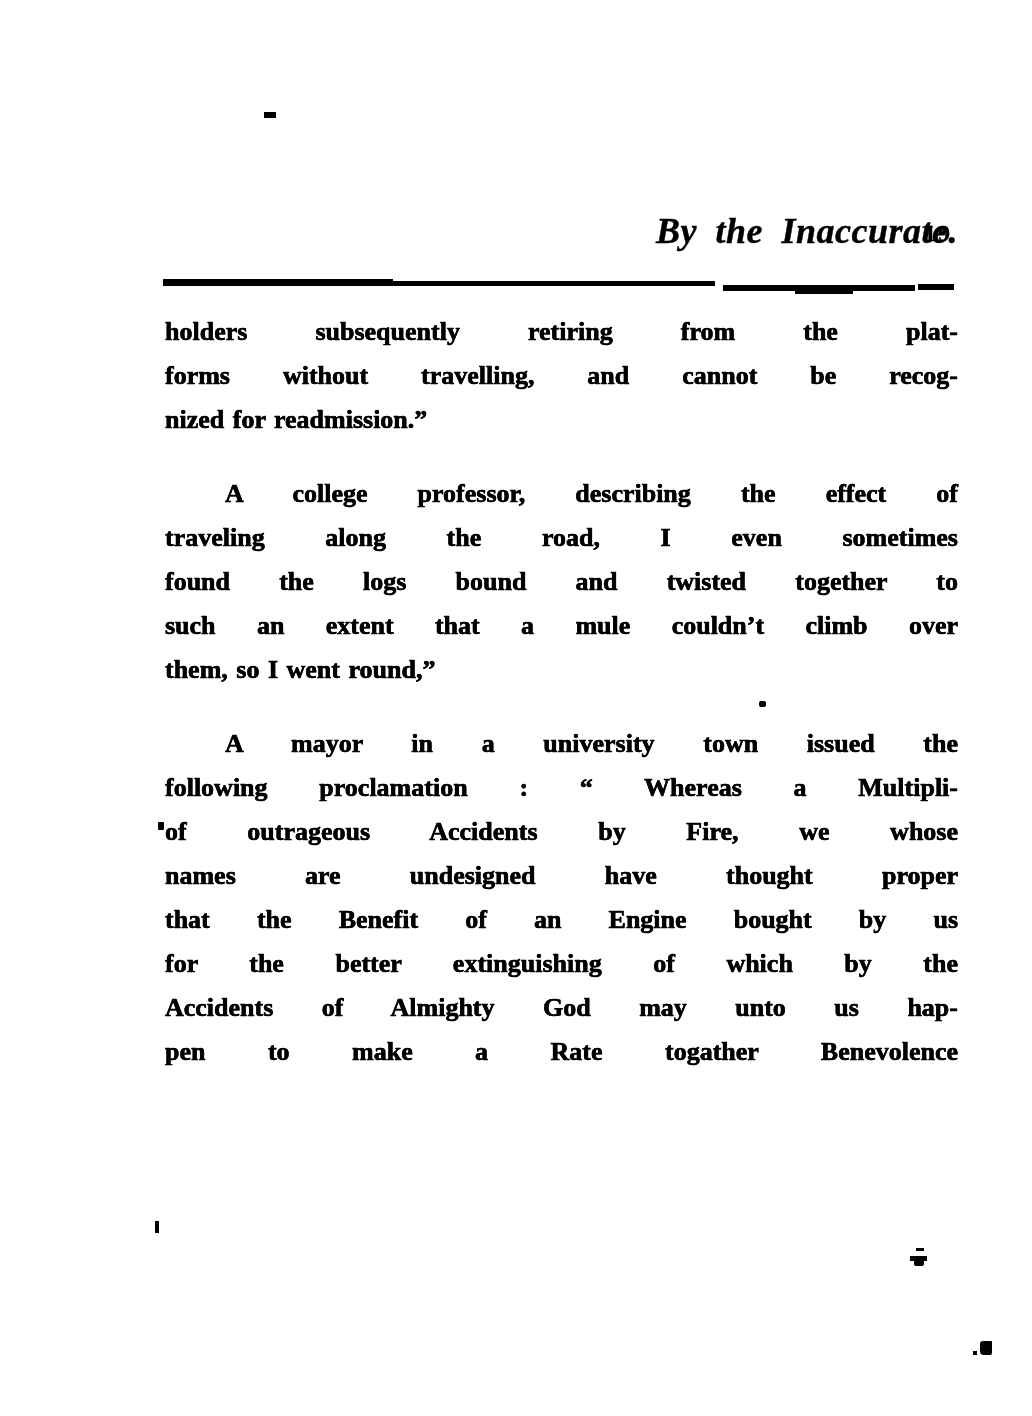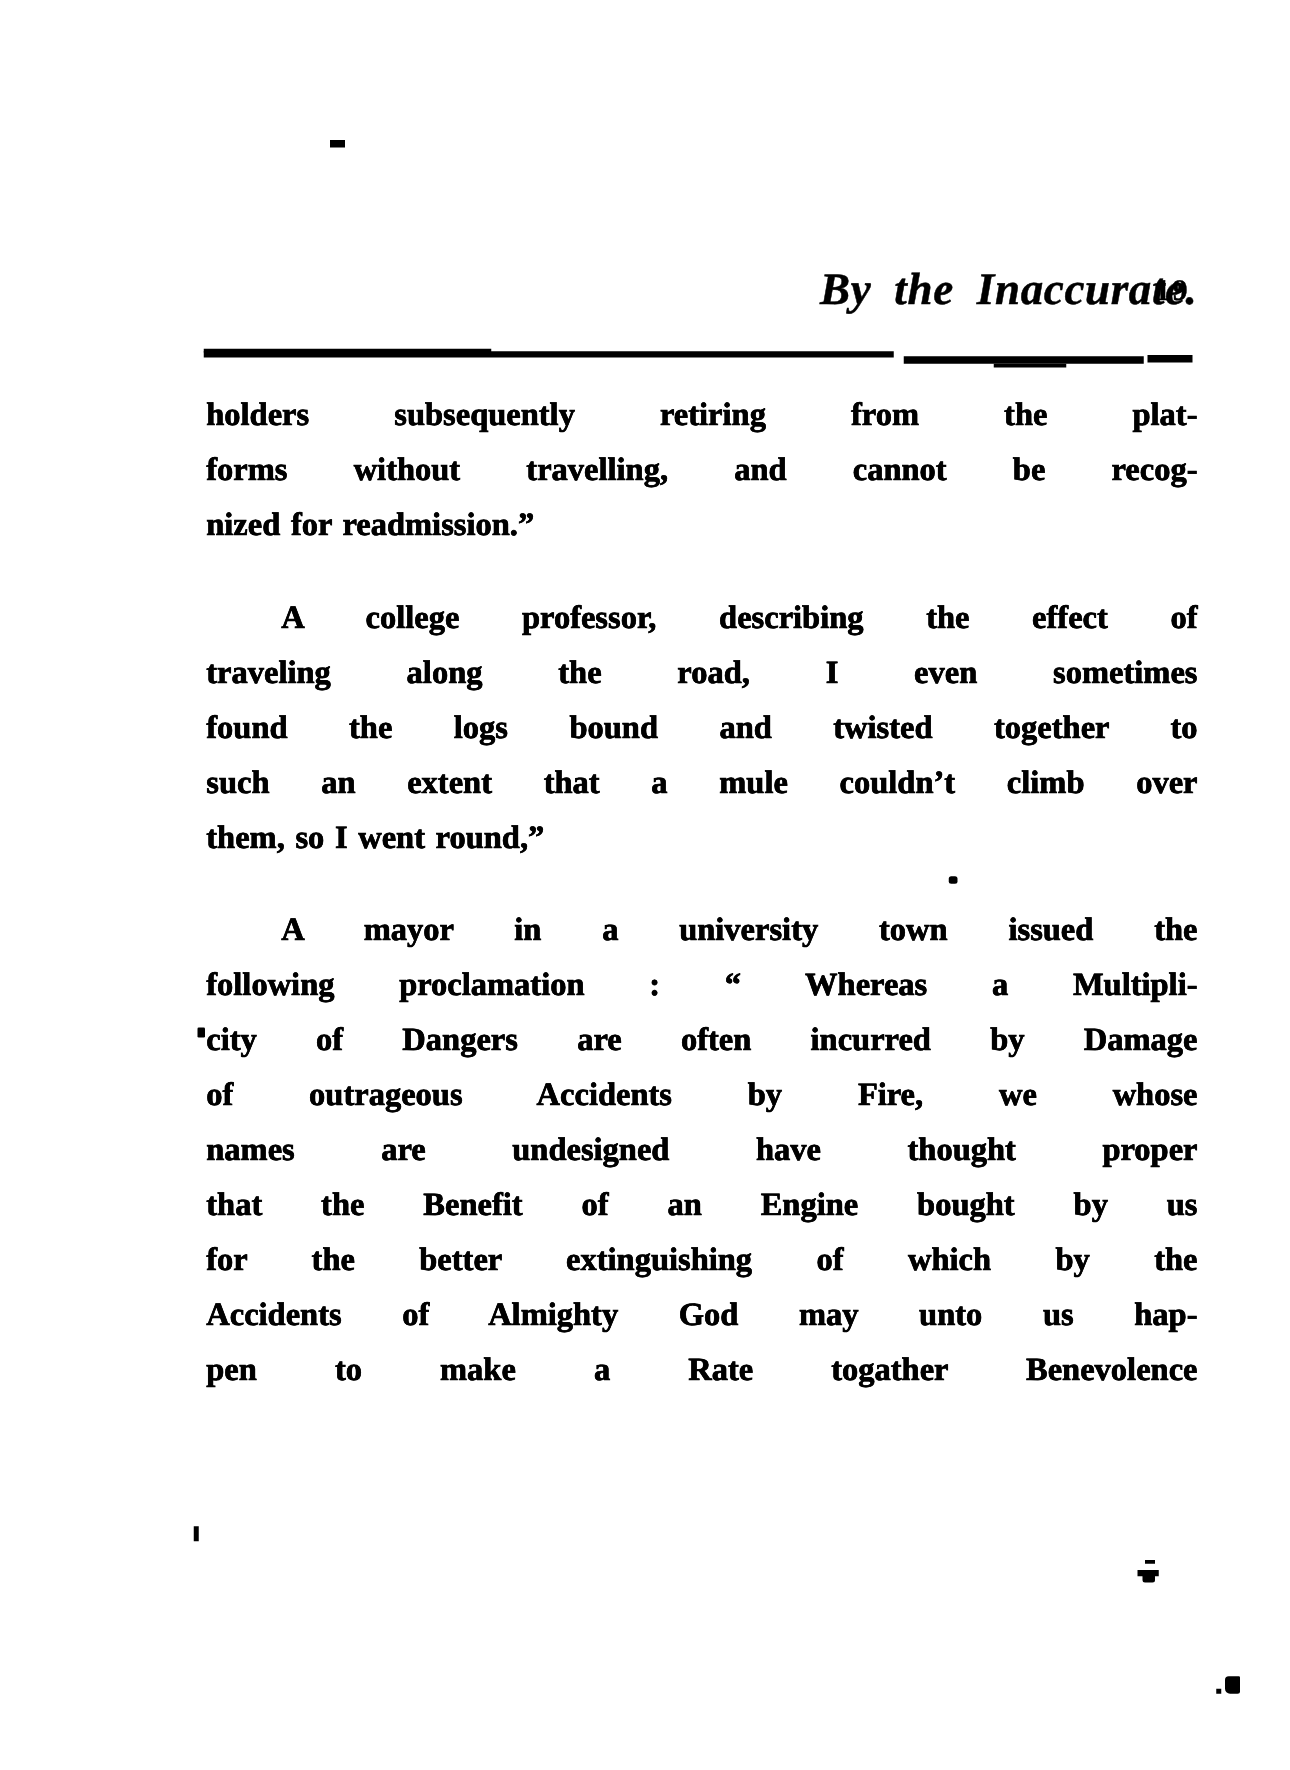--- a/index.html
+++ b/index.html
@@ -128,21 +128,20 @@
       <div class="ln indent">A college professor, describing the effect of</div>
       <div class="ln">traveling along the road, I even sometimes</div>
       <div class="ln">found the logs bound and twisted together to</div>
       <div class="ln">such an extent that a mule couldn’t climb over</div>
       <div class="ln last">them, so I went round,”</div>
     </div>
 
     <div class="para">
       <div class="ln indent">A mayor in a university town issued the</div>
       <div class="ln">following proclamation : “ Whereas a Multipli-</div>
-      <div class="ln">city of Dangers are often incurred by Damage</div>
       <div class="ln">of outrageous Accidents by Fire, we whose</div>
       <div class="ln">names are undesigned have thought proper</div>
       <div class="ln">that the Benefit of an Engine bought by us</div>
       <div class="ln">for the better extinguishing of which by the</div>
       <div class="ln">Accidents of Almighty God may unto us hap-</div>
       <div class="ln">pen to make a Rate togather Benevolence</div>
     </div>
 
   </div>
 

